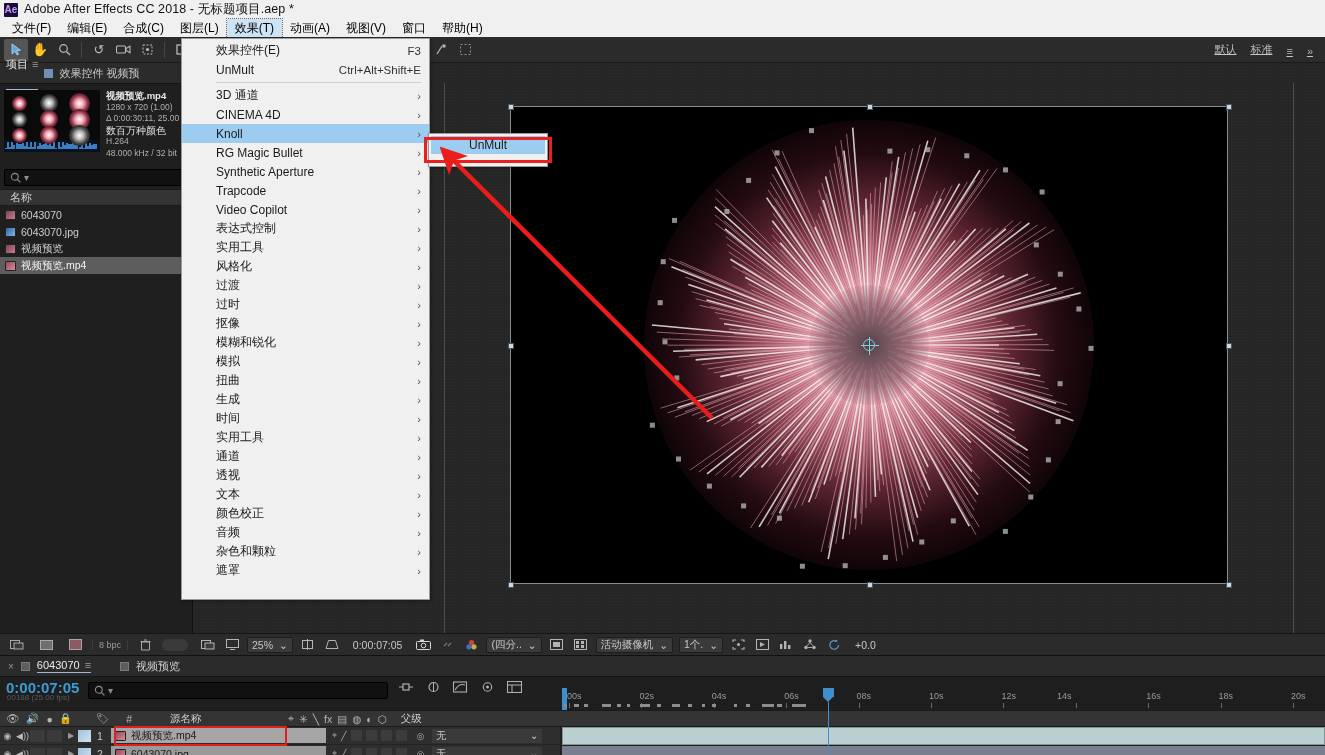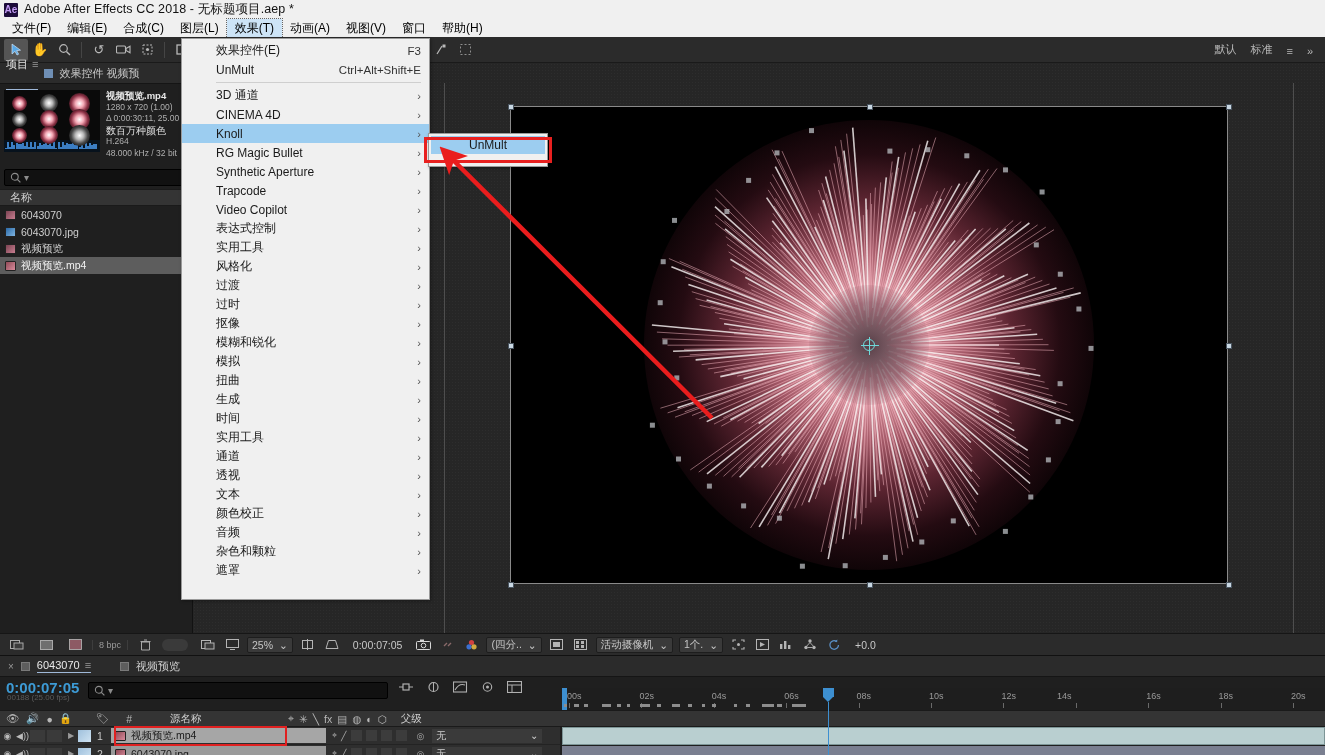--- a/index.html
+++ b/index.html
@@ -44,21 +44,21 @@
     background: #2b2b2b; border-bottom: 1px solid #1a1a1a;
     display: flex; align-items: center; padding: 0 4px;
   }
   .tbtn {
     width: 24px; height: 22px; display: flex; align-items: center;
     justify-content: center; color: #b9b9b9; font-size: 13px;
   }
   .tbtn.sel { background: #555; border-radius: 2px; color:#e9e9e9; }
   .tbsep { width: 1px; height: 16px; background: #454545; margin: 0 5px; }
   .tb-label { font-size: 11px; color: #b5b5b5; padding: 0 5px; }
-  .tb-right { margin-left: auto; display: flex; align-items: flex-end; gap: 14px; padding-right: 8px; }
+  .tb-right { margin-left: auto; display: flex; align-items: flex-end; gap: 14px; padding-right: 8px; text-decoration: underline; }
   .tb-right span { font-size: 11px; color: #b8b8b8; }
 
   
   .project-panel {
     position: absolute; left: 0; top: 63px; width: 193px; height: 570px;
     background: #1f1f1f; border-right: 1px solid #121212;
   }
   .panel-tabs {
     height: 21px; background: #2b2b2b; display: flex; align-items: center;
     gap: 6px; padding-left: 6px; border-bottom: 1px solid #151515;

